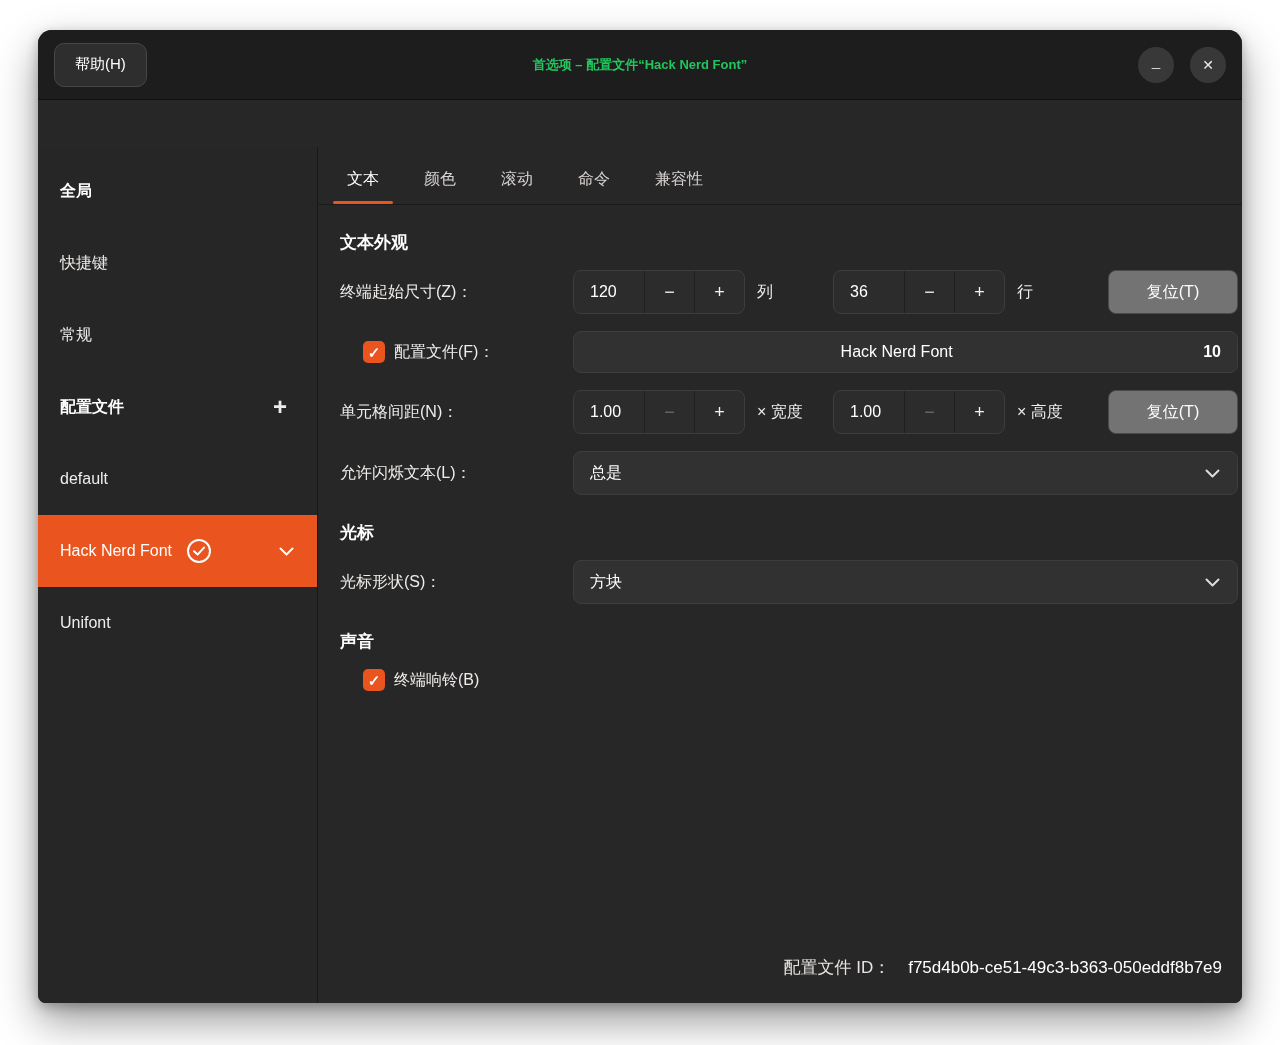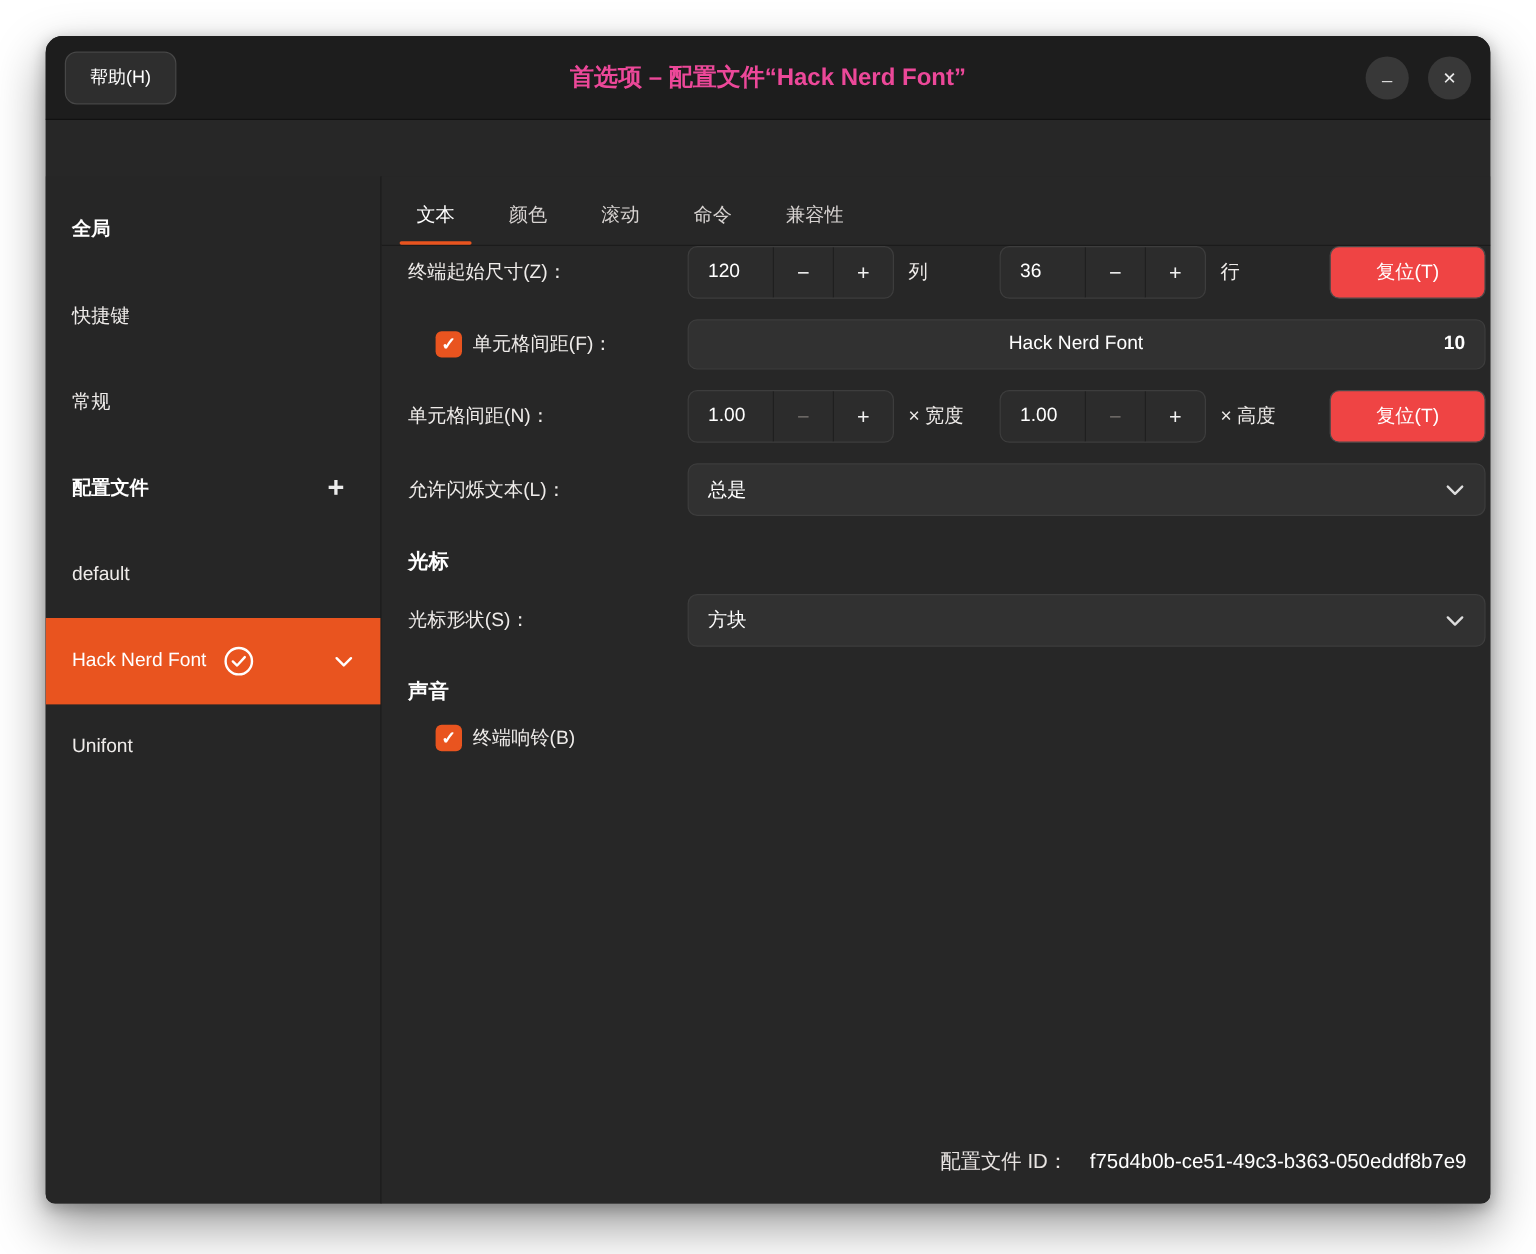--- a/index.html
+++ b/index.html
@@ -31,22 +31,22 @@
   .help-btn {
     background: #2e2e2e; border: 1px solid #474747;
     color: #ffffff; font-size: 15px;
     height: 44px; padding: 0 20px;
     border-radius: 10px;
     display: flex; align-items: center;
     cursor: default; z-index: 2;
   }
   .win-title {
     position: absolute; left: 0; right: 0;
-    text-align: center; color: #ec4899;
-    font-size: 20px; font-weight: bold;
+    text-align: center; color: #22c55e;
+    font-size: 13px; font-weight: bold;
     pointer-events: none;
   }
   .winbtns { margin-left: auto; display: flex; gap: 16px; z-index: 2; }
   .winbtn {
     width: 36px; height: 36px; border-radius: 50%;
     background: #383838; color: #ececec;
     display: flex; align-items: center; justify-content: center;
     font-size: 14px; line-height: 1;
   }
   .winbtn.minimize { align-items: flex-end; padding-bottom: 9px; }
@@ -114,21 +114,21 @@
   .spin-btn {
     flex: 1; display: flex; align-items: center; justify-content: center;
     color: #f2f2f2; font-size: 18px; border-left: 1px solid #1f1f1f;
   }
   .spin-btn.disabled { color: #6e6a67; }
   .unit { margin-left: 12px; color: #efecea; font-size: 16px; flex: 0 0 auto; }
   .unit-1 { width: 76px; }
   .unit-2 { width: 75px; }
   .reset-btn {
     margin-left: auto; width: 130px; height: 44px; flex: 0 0 auto;
-    background: #ef4444; border: 1px solid #4a4a4a; border-radius: 8px;
+    background: #737373; border: 1px solid #4a4a4a; border-radius: 8px;
     color: #ffffff; font-size: 16px;
     display: flex; align-items: center; justify-content: center;
   }
   .checkbox {
     width: 22px; height: 22px; border-radius: 5px; flex: 0 0 auto;
     background: #e9541f; color: #ffffff;
     display: flex; align-items: center; justify-content: center;
     font-size: 15px; font-weight: bold; line-height: 1;
   }
   .font-btn {
@@ -219,20 +219,21 @@
     <div class="content">
 
       <div class="tabs">
         <div class="tab active">文本</div>
         <div class="tab">颜色</div>
         <div class="tab">滚动</div>
         <div class="tab">命令</div>
         <div class="tab">兼容性</div>
       </div>
 
+      <div class="sec-header">文本外观</div>
 
       <div class="row">
         <div class="row-label">终端起始尺寸(Z)：</div>
         <div class="spin">
           <div class="spin-val">120</div>
           <div class="spin-btn">
             <span>−</span>
           </div>
           <div class="spin-btn">
             <span>+</span>
@@ -250,21 +251,21 @@
         </div>
         <div class="unit unit-2">行</div>
         <div class="reset-btn">复位(T)</div>
       </div>
 
       <div class="row">
         <div class="row-label with-check">
           <span class="checkbox">
             <span>✓</span>
           </span>
-          <span>单元格间距(F)：</span>
+          <span>配置文件(F)：</span>
         </div>
         <div class="font-btn">
           <span class="font-name">Hack Nerd Font</span>
           <span class="font-size">10</span>
         </div>
       </div>
 
       <div class="row">
         <div class="row-label">单元格间距(N)：</div>
         <div class="spin">

